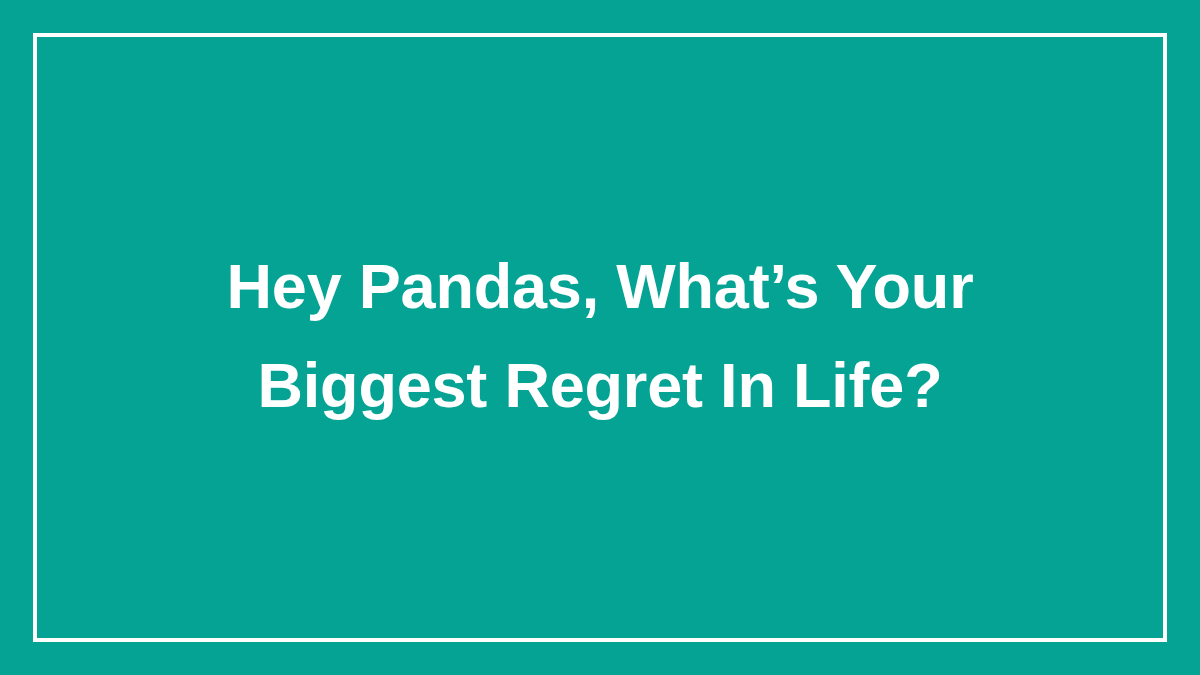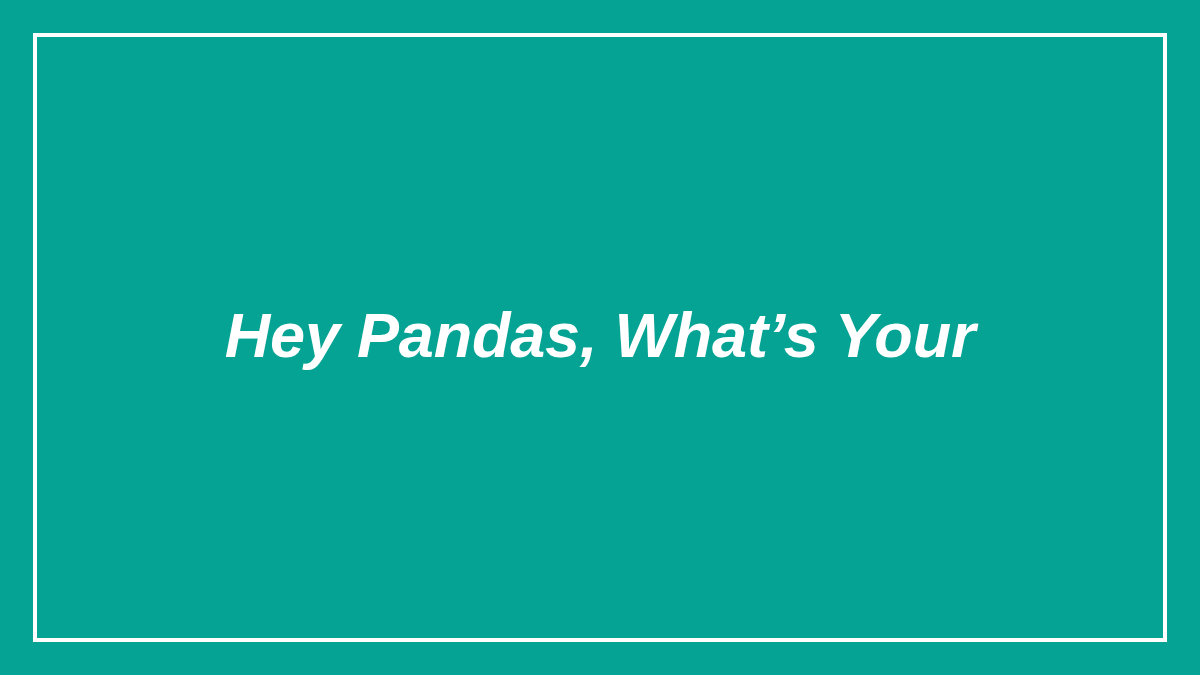--- a/index.html
+++ b/index.html
@@ -37,21 +37,20 @@
     pointer-events: none;
   }
 
   .headline-block {
     position: relative;
     z-index: 2;
     width: 1000px;
     margin: 0 auto;
     padding-bottom: 4px;
     text-align: center;
-    font-style: italic;
   }
 
   .headline {
     margin: 0;
     color: #ffffff;
     font-family: "Liberation Sans", sans-serif;
     font-weight: bold;
     font-size: 63px;
     line-height: 99px;
     letter-spacing: -0.2px;
@@ -65,16 +64,17 @@
 </head>
 <body>
 
 <div class="card" style="background: rgb(5, 163, 148);">
 
   <div class="card-frame" style="border-color: rgb(255, 255, 255); border-width: 4px; left: 33px; top: 33px; width: 1134px; height: 609px;"></div>
 
   <div class="headline-block">
     <h1 class="headline" style="color: rgb(255, 255, 255); font-size: 63px; text-align: center;">
       <span class="headline-line">Hey Pandas, What’s Your</span>
+      <span class="headline-line">Biggest Regret In Life?</span>
     </h1>
   </div>
 
 </div>
 
 </body></html>

